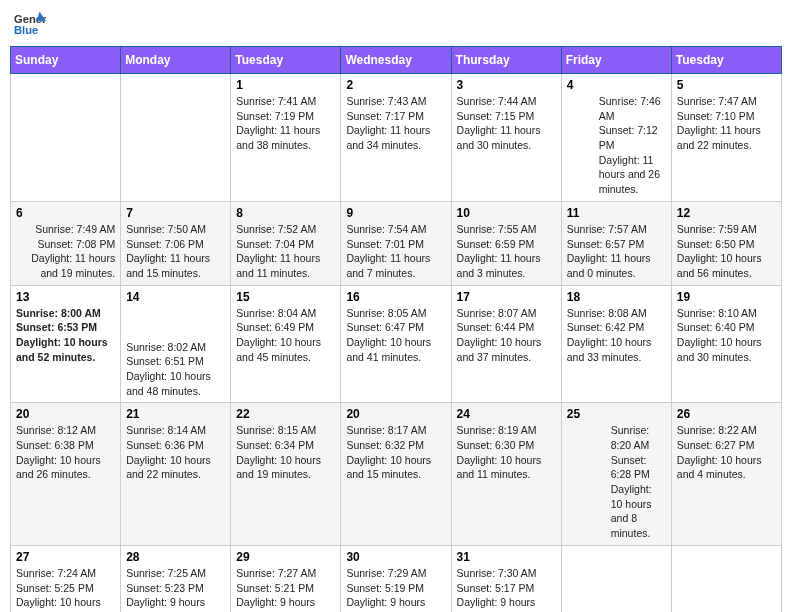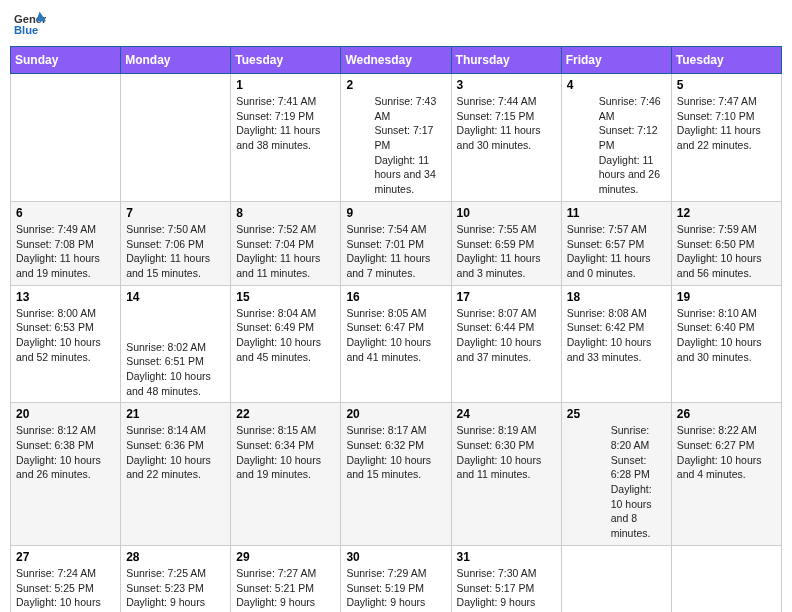--- a/index.html
+++ b/index.html
@@ -115,21 +115,21 @@
         <td class="empty-cell"></td>
         <td class="empty-cell"></td>
         <td>
           <span class="day-num">1</span>
           <div class="cell-content" style="white-space: pre-line;">Sunrise: 7:41 AM
 Sunset: 7:19 PM
 Daylight: 11 hours and 38 minutes.</div>
         </td>
         <td>
           <span class="day-num">2</span>
-          <div class="cell-content" style="white-space: pre-line; margin-left: 28px;">Sunrise: 7:43 AM
+          <div class="cell-content" style="white-space: pre-line;">Sunrise: 7:43 AM
 Sunset: 7:17 PM
 Daylight: 11 hours and 34 minutes.</div>
         </td>
         <td>
           <span class="day-num">3</span>
           <div class="cell-content" style="white-space: pre-line;">Sunrise: 7:44 AM
 Sunset: 7:15 PM
 Daylight: 11 hours and 30 minutes.</div>
         </td>
         <td>
@@ -141,21 +141,21 @@
         <td>
           <span class="day-num">5</span>
           <div class="cell-content" style="white-space: pre-line;">Sunrise: 7:47 AM
 Sunset: 7:10 PM
 Daylight: 11 hours and 22 minutes.</div>
         </td>
       </tr>
       <tr>
         <td>
           <span class="day-num">6</span>
-          <div class="cell-content" style="white-space: pre-line;">Sunrise: 7:49 AM
+          <div class="cell-content" style="white-space: pre-line; text-align: right;">Sunrise: 7:49 AM
 Sunset: 7:08 PM
 Daylight: 11 hours and 19 minutes.</div>
         </td>
         <td>
           <span class="day-num">7</span>
           <div class="cell-content" style="white-space: pre-line;">Sunrise: 7:50 AM
 Sunset: 7:06 PM
 Daylight: 11 hours and 15 minutes.</div>
         </td>
         <td>
@@ -185,21 +185,21 @@
         <td>
           <span class="day-num">12</span>
           <div class="cell-content" style="white-space: pre-line;">Sunrise: 7:59 AM
 Sunset: 6:50 PM
 Daylight: 10 hours and 56 minutes.</div>
         </td>
       </tr>
       <tr>
         <td>
           <span class="day-num">13</span>
-          <div class="cell-content" style="white-space: pre-line;">Sunrise: 8:00 AM
+          <div class="cell-content" style="white-space: pre-line; font-weight: bold;">Sunrise: 8:00 AM
 Sunset: 6:53 PM
 Daylight: 10 hours and 52 minutes.</div>
         </td>
         <td>
           <span class="day-num">14</span>
           <div class="cell-content" style="white-space: pre-line; margin-top: 36px;">Sunrise: 8:02 AM
 Sunset: 6:51 PM
 Daylight: 10 hours and 48 minutes.</div>
         </td>
         <td>

